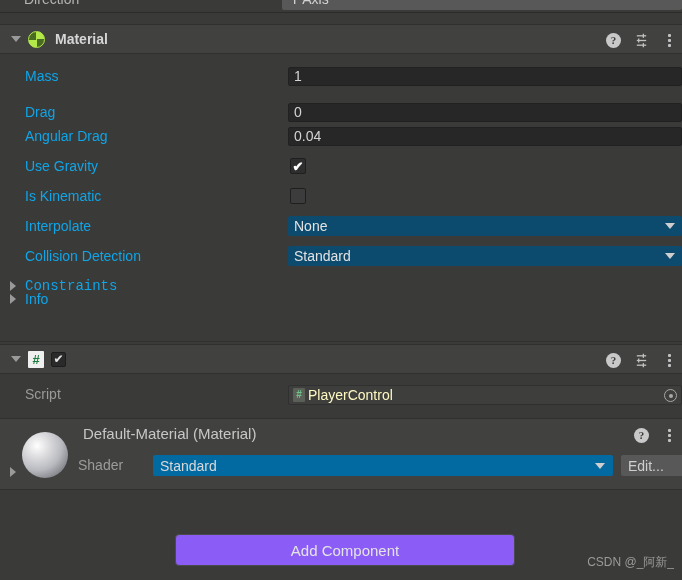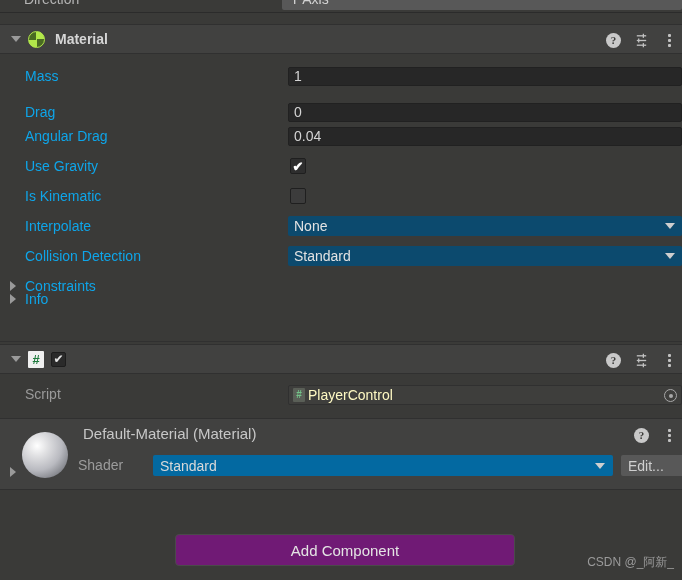--- a/index.html
+++ b/index.html
@@ -221,21 +221,21 @@
   .edit-btn span { font-size: 14px; color: #cfcfcf; margin-left: 7px; }
   .mat-hdr-icons {
     position: absolute; right: 6px; top: 8px;
     display: flex; align-items: center; gap: 13px;
   }
 
   
   .addcomp {
     position: absolute; left: 175px; top: 534px;
     width: 340px; height: 32px;
-    background: #701a75; border: 1px solid #4a4a4a; border-radius: 4px;
+    background: #8b5cf6; border: 1px solid #4a4a4a; border-radius: 4px;
     display: flex; align-items: center; justify-content: center;
     cursor: pointer;
   }
   .addcomp span { font-size: 15px; color: #e4e4e4; }
 
   .watermark {
     position: absolute; right: 8px; top: 554px;
     font-size: 12px; color: #9a9a9a; white-space: nowrap;
   }
 
@@ -326,21 +326,21 @@
   </div>
 
   <div class="prow" style="top:241px;">
     <div class="plabel">Collision Detection</div>
     <div class="ddown" style="top:5px;">
       <div class="dtxt">Standard</div>
       <div class="dcar"></div>
     </div>
   </div>
 
-  <div class="prow" style="top:271px;">
+  <div class="prow" style="top:271px;font-family:Liberation Mono, monospace;">
     <div class="pfold">
         <div class="tri-right"></div>
       </div>
     <div class="plabel">Constraints</div>
   </div>
 
   <div class="prow" style="top:284px;">
     <div class="pfold">
         <div class="tri-right"></div>
       </div>

